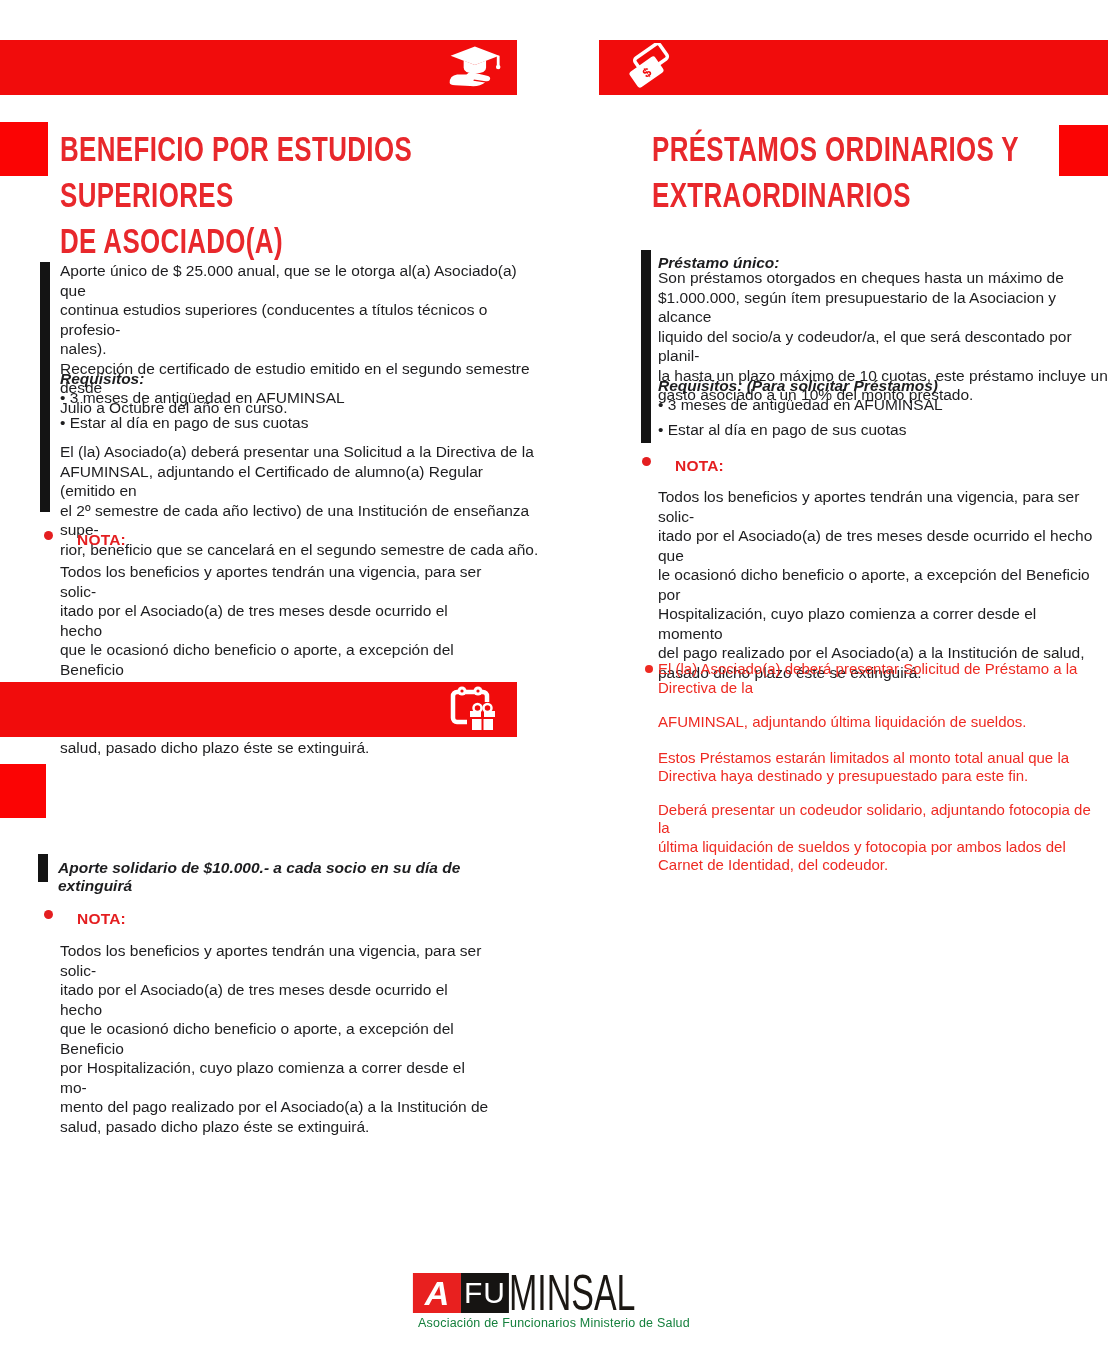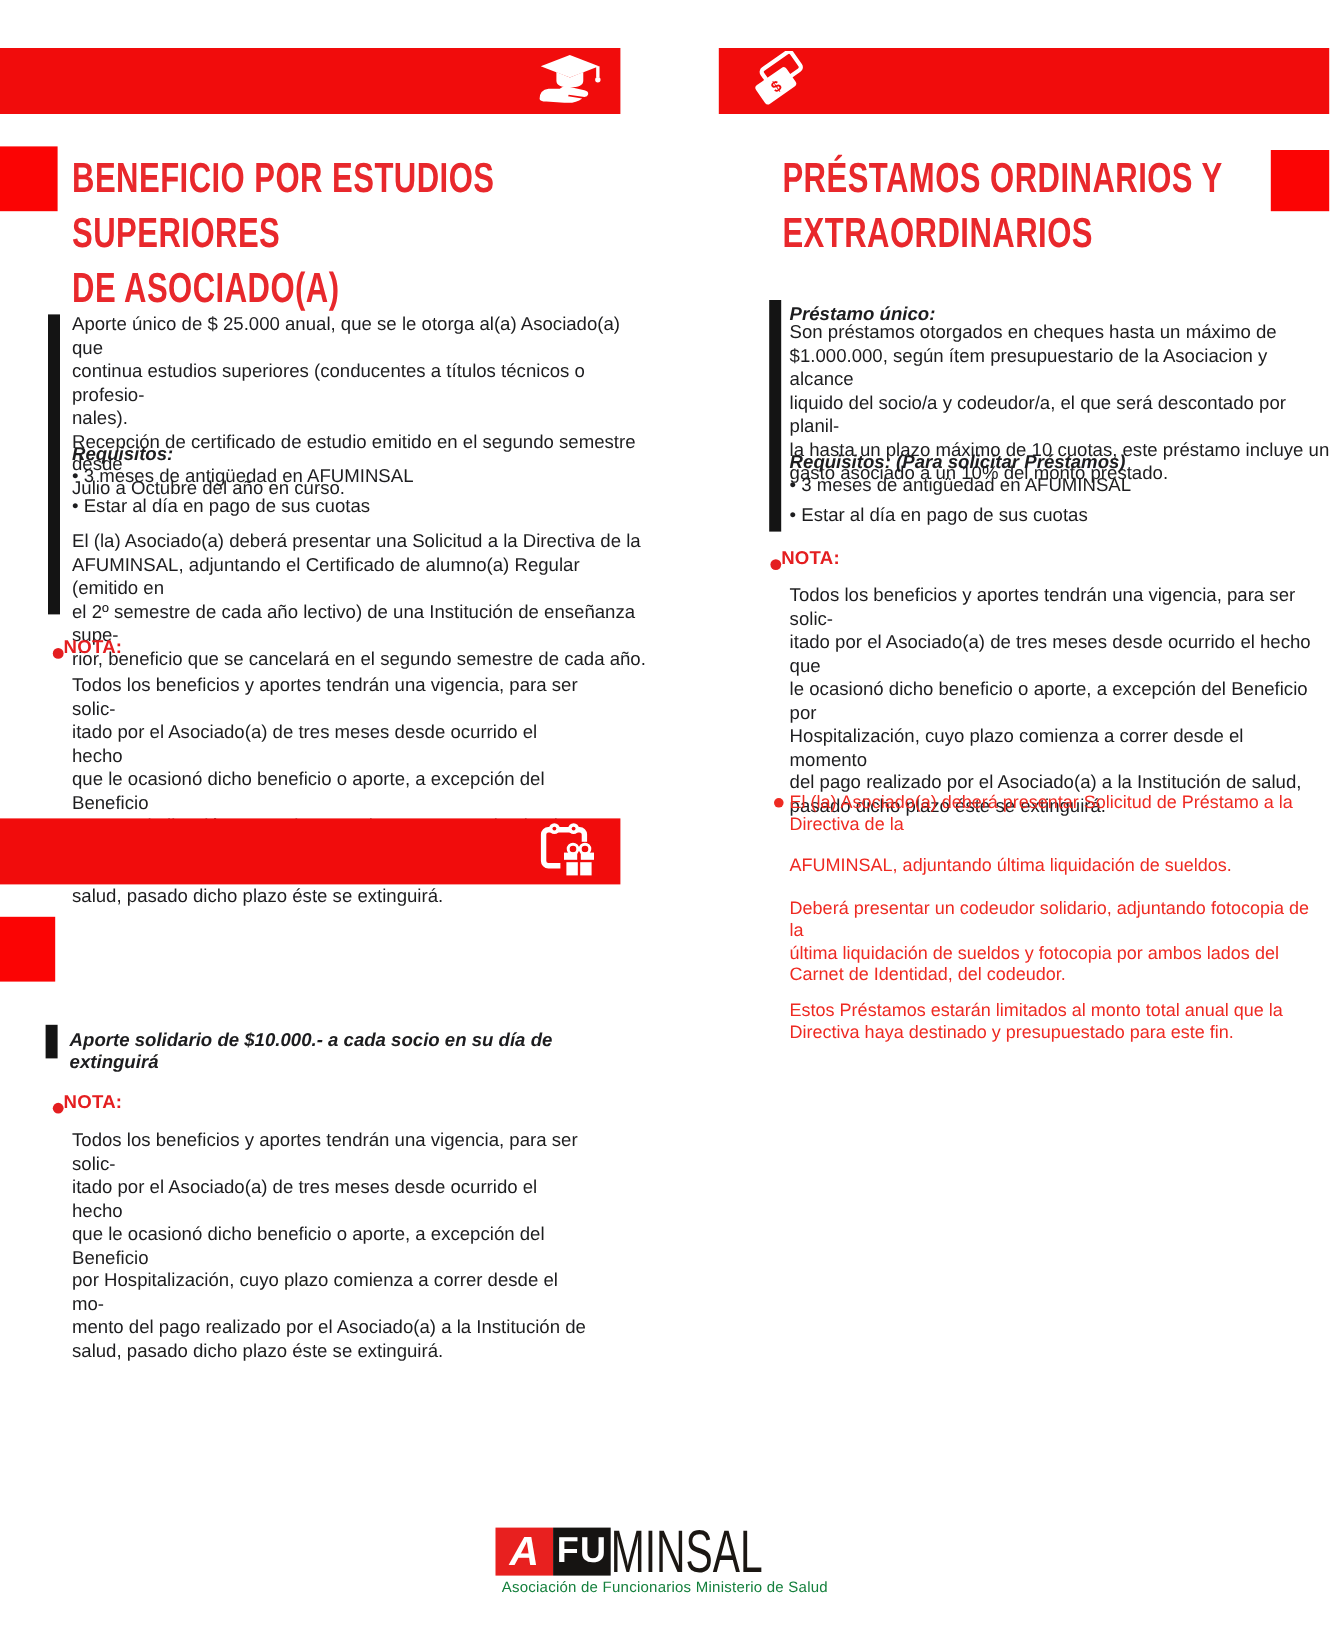--- a/index.html
+++ b/index.html
@@ -12,35 +12,35 @@
   .sq{position:absolute;background:#fb0404;}
   .title{position:absolute;color:#e8282c;font-weight:700;}
   .title .cond{
     display:inline-block;transform:scaleX(0.74);transform-origin:0 0;
     font-size:35px;line-height:46px;letter-spacing:0.5px;white-space:pre-line;
   }
   .bar{position:absolute;width:10px;background:#141414;}
   .body-text{position:absolute;font-size:15.5px;line-height:19.5px;white-space:pre-line;}
   .lbl{position:absolute;font-size:15.5px;font-weight:700;font-style:italic;}
   .bullet-line{position:absolute;font-size:15.5px;}
-  .nota-row{position:absolute;display:flex;align-items:flex-end;gap:0;}
+  .nota-row{position:absolute;display:flex;align-items:flex-start;gap:24px;}
   .nota-dot{width:9px;height:9px;border-radius:50%;background:#e41e20;}
   .nota-lbl{color:#e41e20;font-weight:700;font-size:15.5px;letter-spacing:0.2px;}
   .red-text{color:#ee2a22;}
   .red-dot2{position:absolute;width:8px;height:8px;border-radius:50%;background:#ee2a22;}
   .redblock p{margin:0 0 15px 0;font-size:15px;line-height:18.5px;white-space:pre-line;}
   .aporte{position:absolute;font-size:15.5px;font-weight:700;font-style:italic;}
   
   .logo{position:absolute;top:1273px;left:50%;transform:translateX(-50%);text-align:center;}
   .logo-row{display:flex;align-items:stretch;height:40px;}
   .logo-box{width:48px;display:flex;align-items:center;justify-content:center;}
   .logo-box.red{background:#e8201f;}
   .logo-box.black{background:#161412;}
   .logo-a{color:#fff;font-size:34px;font-weight:700;font-style:italic;line-height:1;}
-  .logo-fu{color:#fff;font-size:30px;font-weight:700;line-height:1;letter-spacing:1px;}
+  .logo-fu{color:#fff;font-size:30px;font-weight:400;line-height:1;letter-spacing:1px;}
   .logo-minsal{color:#1b1713;font-size:50px;line-height:40px;display:inline-block;
     transform:scaleX(0.68);transform-origin:0 50%;letter-spacing:0px;}
   .logo-tagline{color:#15803d;font-size:12.5px;margin-top:3px;letter-spacing:0.2px;white-space:nowrap;}
 </style>
 </head>
 <body>
 
 <div id="page">
 
   <div class="banner" style="left:0;top:40px;width:517px;">
@@ -159,25 +159,25 @@
 le ocasionó dicho beneficio o aporte, a excepción del Beneficio por
 Hospitalización, cuyo plazo comienza a correr desde el momento
 del pago realizado por el Asociado(a) a la Institución de salud,
 pasado dicho plazo éste se extinguirá.</div>
 
   <div class="red-dot2" style="left:645px;top:665px;"></div>
   <div class="redblock red-text" style="position:absolute;left:658px;top:660px;width:440px;">
     <p style="margin-bottom:16px;">El (la) Asociado(a) deberá presentar Solicitud de Préstamo a la
 Directiva de la</p>
     <p style="margin-bottom:17px;"> AFUMINSAL, adjuntando última liquidación de sueldos.</p>
+    <p>Estos Préstamos estarán limitados al monto total anual que la
+Directiva haya destinado y presupuestado para este fin.</p>
     <p style="margin-bottom:11px;">Deberá presentar un codeudor solidario, adjuntando fotocopia de la
 última liquidación de sueldos y fotocopia por ambos lados del
 Carnet de Identidad, del codeudor.</p>
-    <p>Estos Préstamos estarán limitados al monto total anual que la
-Directiva haya destinado y presupuestado para este fin.</p>
   </div>
 
   <div class="logo">
     <div class="logo-row">
       <div class="logo-box red">
         <span class="logo-a">A</span>
       </div>
       <div class="logo-box black">
         <span class="logo-fu">FU</span>
       </div>

